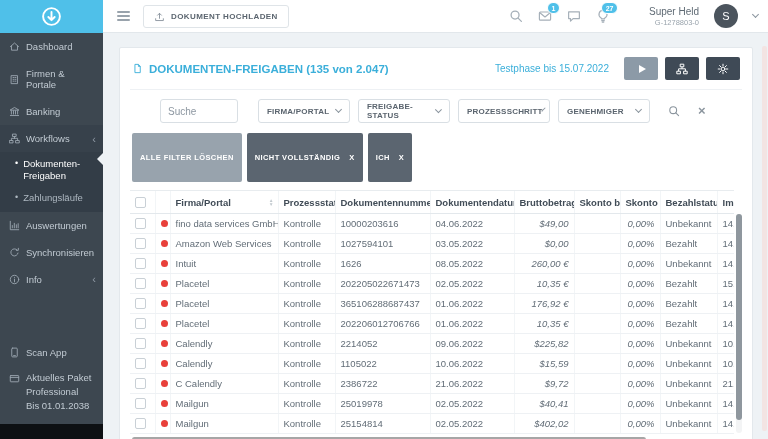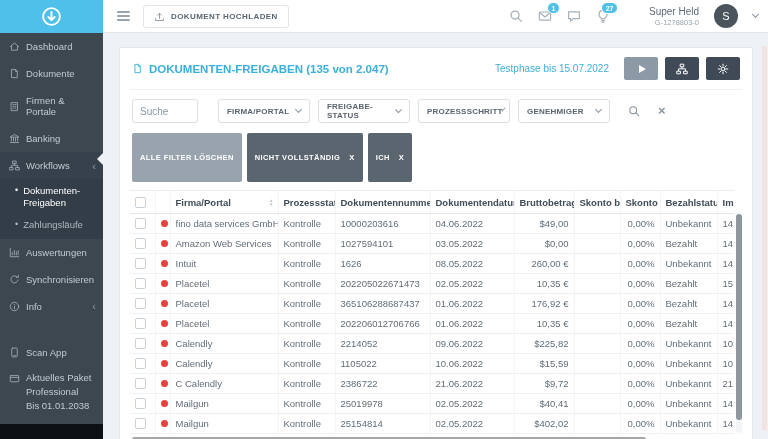--- a/index.html
+++ b/index.html
@@ -56,22 +56,22 @@
   .page-title svg { width:11px; height:11px; }
   .head-right { margin-left:auto; display:flex; align-items:center; gap:7px; }
   .trial { color:#3bafda; font-size:10px; margin-right:8px; cursor:pointer; }
   .hbtn { width:34px; height:23px; border:none; border-radius:2px; color:#fff; display:flex; align-items:center; justify-content:center; cursor:pointer; }
   .hbtn.play { background:#8c9aa7; }
   .hbtn.dark { background:#3f4a56; }
   .hbtn svg { width:12px; height:12px; }
   .tri-play { width:0; height:0; border-left:7px solid #fff; border-top:4.5px solid transparent; border-bottom:4.5px solid transparent; margin-left:2px; }
 
   .filters { display:flex; align-items:center; gap:12px; padding:9px 2px 5px; }
-  .search-input { width:66px; height:24px; border:1px solid #d9dfe4; border-radius:3px; font-size:10px; padding:0 7px; color:#555;
-                  font-family:inherit; outline:none; }
+  .search-input { width:78px; height:24px; border:1px solid #d9dfe4; border-radius:3px; font-size:10px; padding:0 7px; color:#555;
+                  font-family:inherit; outline:none;margin-left:28px; }
   .search-input::placeholder { color:#8d97a1; }
   .fselect { width:92px; height:24px; border:1px solid #d9dfe4; border-radius:3px; display:flex; align-items:center;
              padding:0 8px; font-size:8px; font-weight:bold; color:#5b656f; letter-spacing:.2px; justify-content:space-between;
              cursor:pointer; margin-left:8px; }
   .ficon { color:#8b959e; display:flex; align-items:center; cursor:pointer; margin-left:6px; }
   .ficon svg { width:12px; height:12px; }
   .ficon.x { font-size:13px; font-weight:bold; line-height:10px; }
 
   .chips { display:flex; gap:5px; padding:5px 2px 8px; }
   .chip { font-size:7.5px; font-weight:bold; color:#fff; letter-spacing:.4px; border-radius:2px; padding:20px 8px;
@@ -79,21 +79,21 @@
   .chip.light { background:#98a3ad; }
   .chip.dark { background:#5b6570; }
 
   
   .table-wrap { position:relative; }
   table { width:604px; border-collapse:collapse; table-layout:fixed; }
   th, td { border-bottom:1px solid #eef1f4; border-left:1px solid #f2f5f7; padding:0 5px; overflow:hidden; white-space:nowrap; }
   th:first-child, td:first-child { border-left:none; }
   th { height:23px; color:#414c57; text-align:left; font-size:9.5px; border-top:1px solid #e8ecef; border-bottom:1px solid #e3e8ec; }
   td { height:20px; color:#626d77; font-size:9.5px; }
-  .num { text-align:right; }
+  .num { text-align:right;font-style:italic; }
   th .hwrap { display:flex; align-items:center; gap:4px; }
   .sort { display:inline-flex; flex-direction:column; font-size:5.5px; line-height:4px; color:#c2c9cf; margin-left:auto; }
   .sort i { font-style:normal; }
   input[type=checkbox] { appearance:none; -webkit-appearance:none; width:11px; height:11px; border:1px solid #c9d0d6;
                          border-radius:2px; background:#fff; vertical-align:middle; cursor:pointer; }
   .dot { width:7px; height:7px; border-radius:50%; background:#e8403a; display:inline-block; }
   .vscroll { position:absolute; top:24px; right:0; width:6px; bottom:1px; background:#f3f4f5; border-radius:3px; }
   .vthumb { position:absolute; top:0; width:6px; height:94%; background:#8f979e; border-radius:3px; cursor:pointer; }
 
   .hscroll { height:6px; margin:3px 0 2px; position:relative; }
@@ -126,29 +126,20 @@
     </div>
     <ul id="side-list">
         <li class="side-item">
           <span class="s-icon">
             <svg viewBox="0 0 12 12" fill="none" stroke="currentColor" stroke-width="1" stroke-linecap="round" stroke-linejoin="round">
               <path d="M1.5 6.2 6 2.2l4.5 4"></path>
               <path d="M2.7 5.4V10h6.6V5.4"></path>
             </svg>
           </span>
           <span class="s-label">Dashboard</span>
-        </li>
-        <li class="side-item">
-          <span class="s-icon">
-            <svg viewBox="0 0 12 12" fill="none" stroke="currentColor" stroke-width="1" stroke-linecap="round" stroke-linejoin="round">
-              <path d="M3.2 1.5h3.8l2 2v7H3.2z"></path>
-              <path d="M7 1.7v2h2"></path>
-            </svg>
-          </span>
-          <span class="s-label">Dokumente</span>
         </li>
         <li class="side-item">
           <span class="s-icon">
             <svg viewBox="0 0 12 12" fill="none" stroke="currentColor" stroke-width="1" stroke-linecap="round" stroke-linejoin="round">
               <rect x="2.7" y="1.8" width="6.6" height="8.7"></rect>
               <path d="M4.4 3.8h1M6.6 3.8h1M4.4 5.8h1M6.6 5.8h1M4.4 7.8h1M6.6 7.8h1"></path>
             </svg>
           </span>
           <span class="s-label">Firmen &amp; Portale</span>
         </li>

